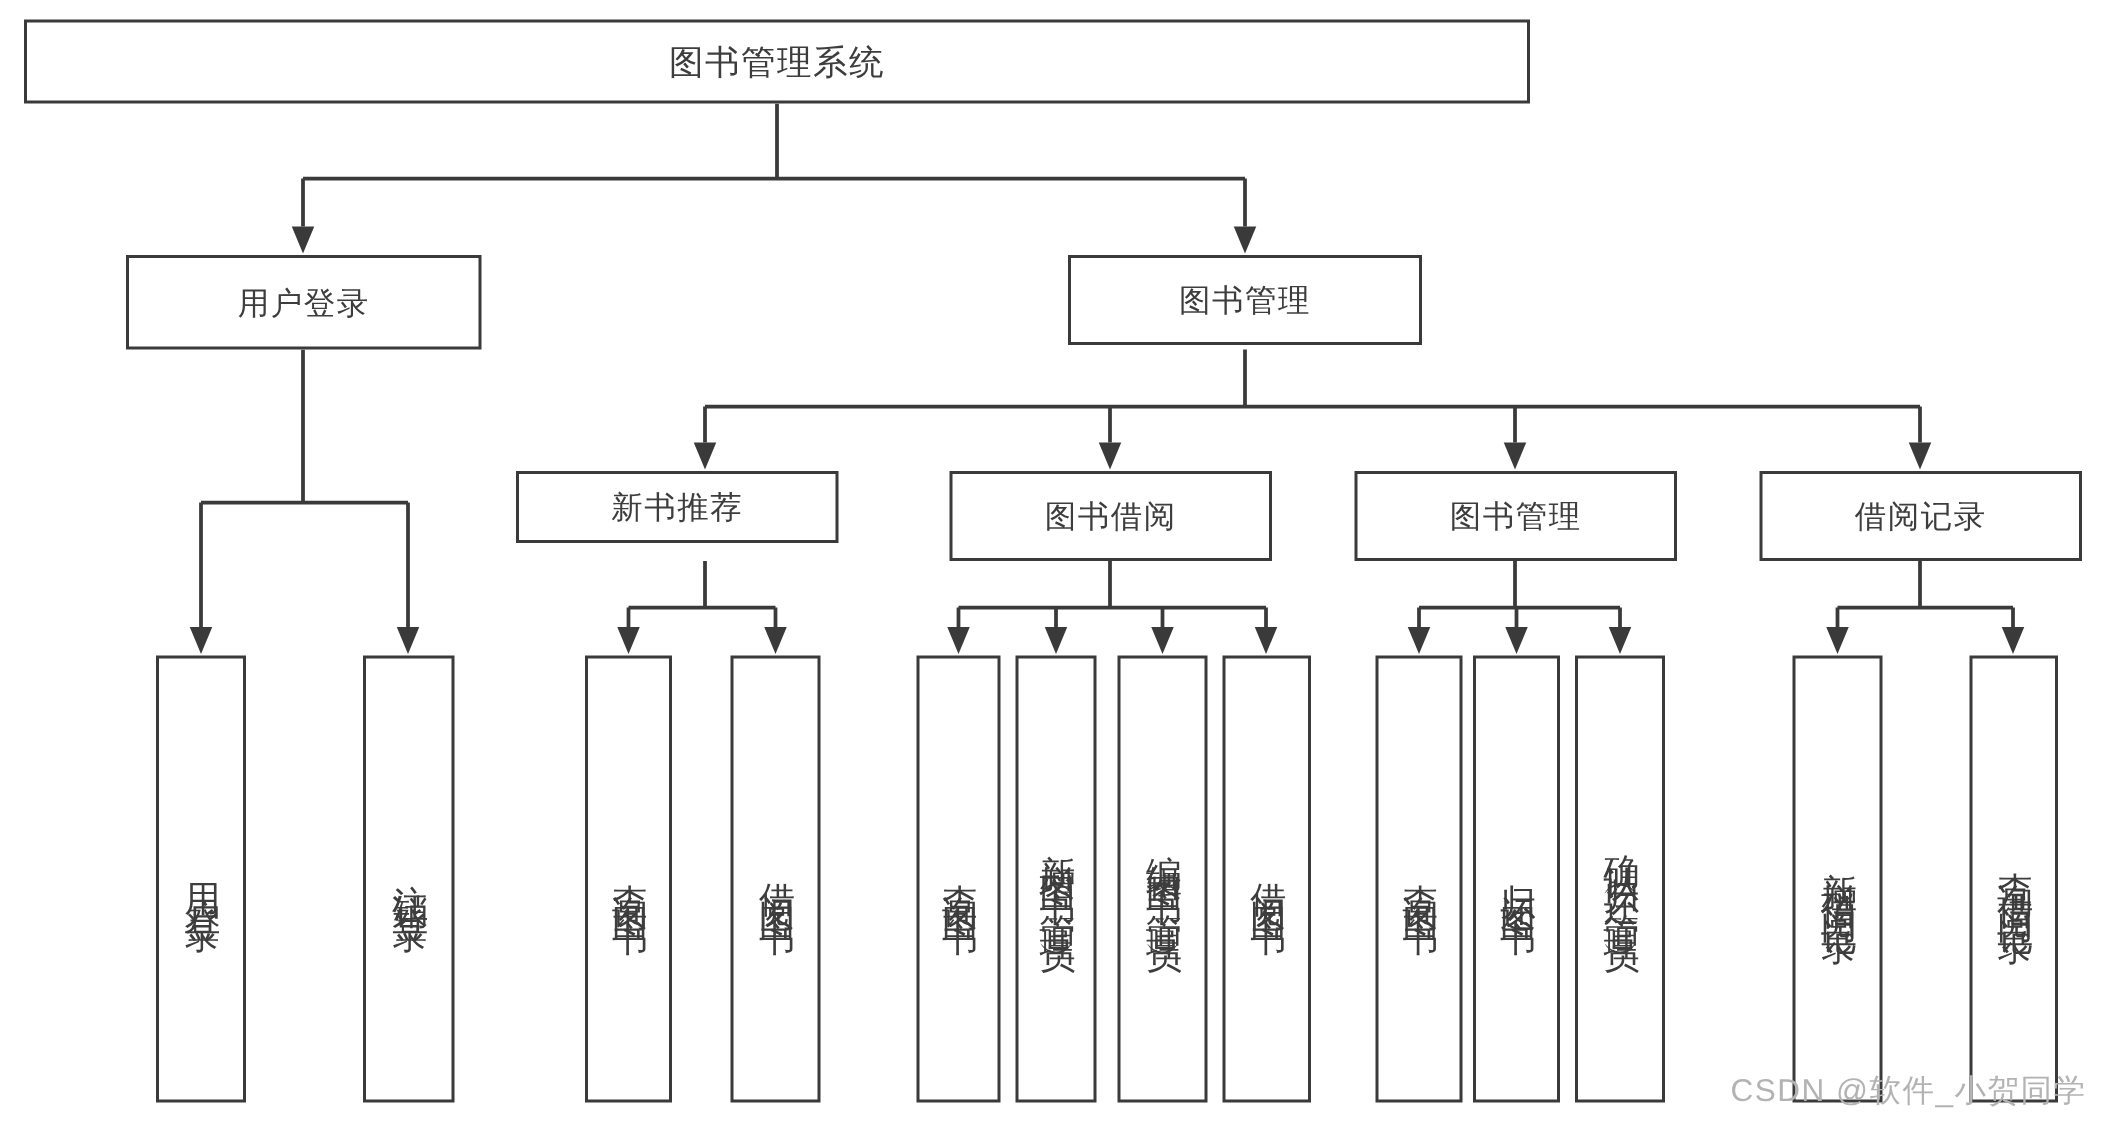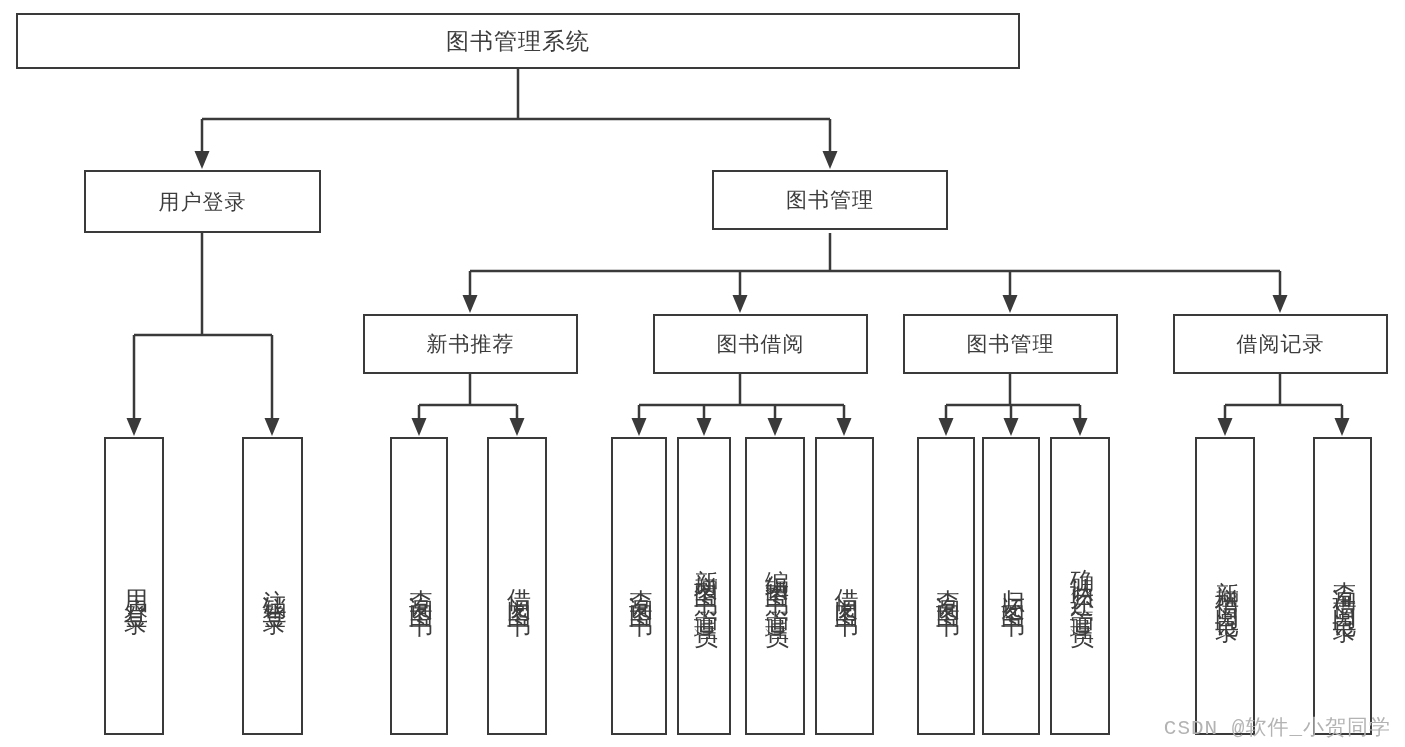--- a/index.html
+++ b/index.html
@@ -5,21 +5,21 @@
   :root{
     --line:#3a3a3a; --box-border:#3a3a3a; --box-fill:#ffffff;
     --text:#3d3d3d; --watermark:#b3b3b3; --background:#ffffff;
   }
   html,body{margin:0;padding:0;}
   body{
     width:1405px;height:747px;overflow:hidden;
     background:var(--background);
     font-family:"Liberation Sans","DejaVu Sans",sans-serif;
   }
-  .canvas{position:relative;width:1405px;height:747px;font-family:Liberation Mono, monospace;}
+  .canvas{position:relative;width:1405px;height:747px;}
   svg.connectors{position:absolute;left:0;top:0;color:var(--line);}
   .node{
     position:absolute;box-sizing:border-box;
     background:var(--box-fill);
     border:2.5px solid var(--box-border);
     display:flex;align-items:center;justify-content:center;
     color:var(--text);
   }
   .node.h span{font-size:21px;letter-spacing:1px;white-space:nowrap;}
   .node.root span{font-size:23px;}
@@ -86,24 +86,24 @@
     <span>图书管理系统</span>
   </div>
 
   <div class="node h" style="left:84px;top:170px;width:237px;height:63px">
     <span>用户登录</span>
   </div>
   <div class="node h" style="left:712px;top:170px;width:236px;height:60px">
     <span>图书管理</span>
   </div>
 
-  <div class="node h" style="left:363px;top:314px;width:215px;height:60px">
+  <div class="node h" style="left:344px;top:314px;width:215px;height:48px">
     <span>新书推荐</span>
   </div>
-  <div class="node h" style="left:653px;top:314px;width:215px;height:60px">
+  <div class="node h" style="left:633px;top:314px;width:215px;height:60px">
     <span>图书借阅</span>
   </div>
   <div class="node h" style="left:903px;top:314px;width:215px;height:60px">
     <span>图书管理</span>
   </div>
   <div class="node h" style="left:1173px;top:314px;width:215px;height:60px">
     <span>借阅记录</span>
   </div>
 
   <div class="node v" style="left:104px;top:437px;width:60px;height:298px">

